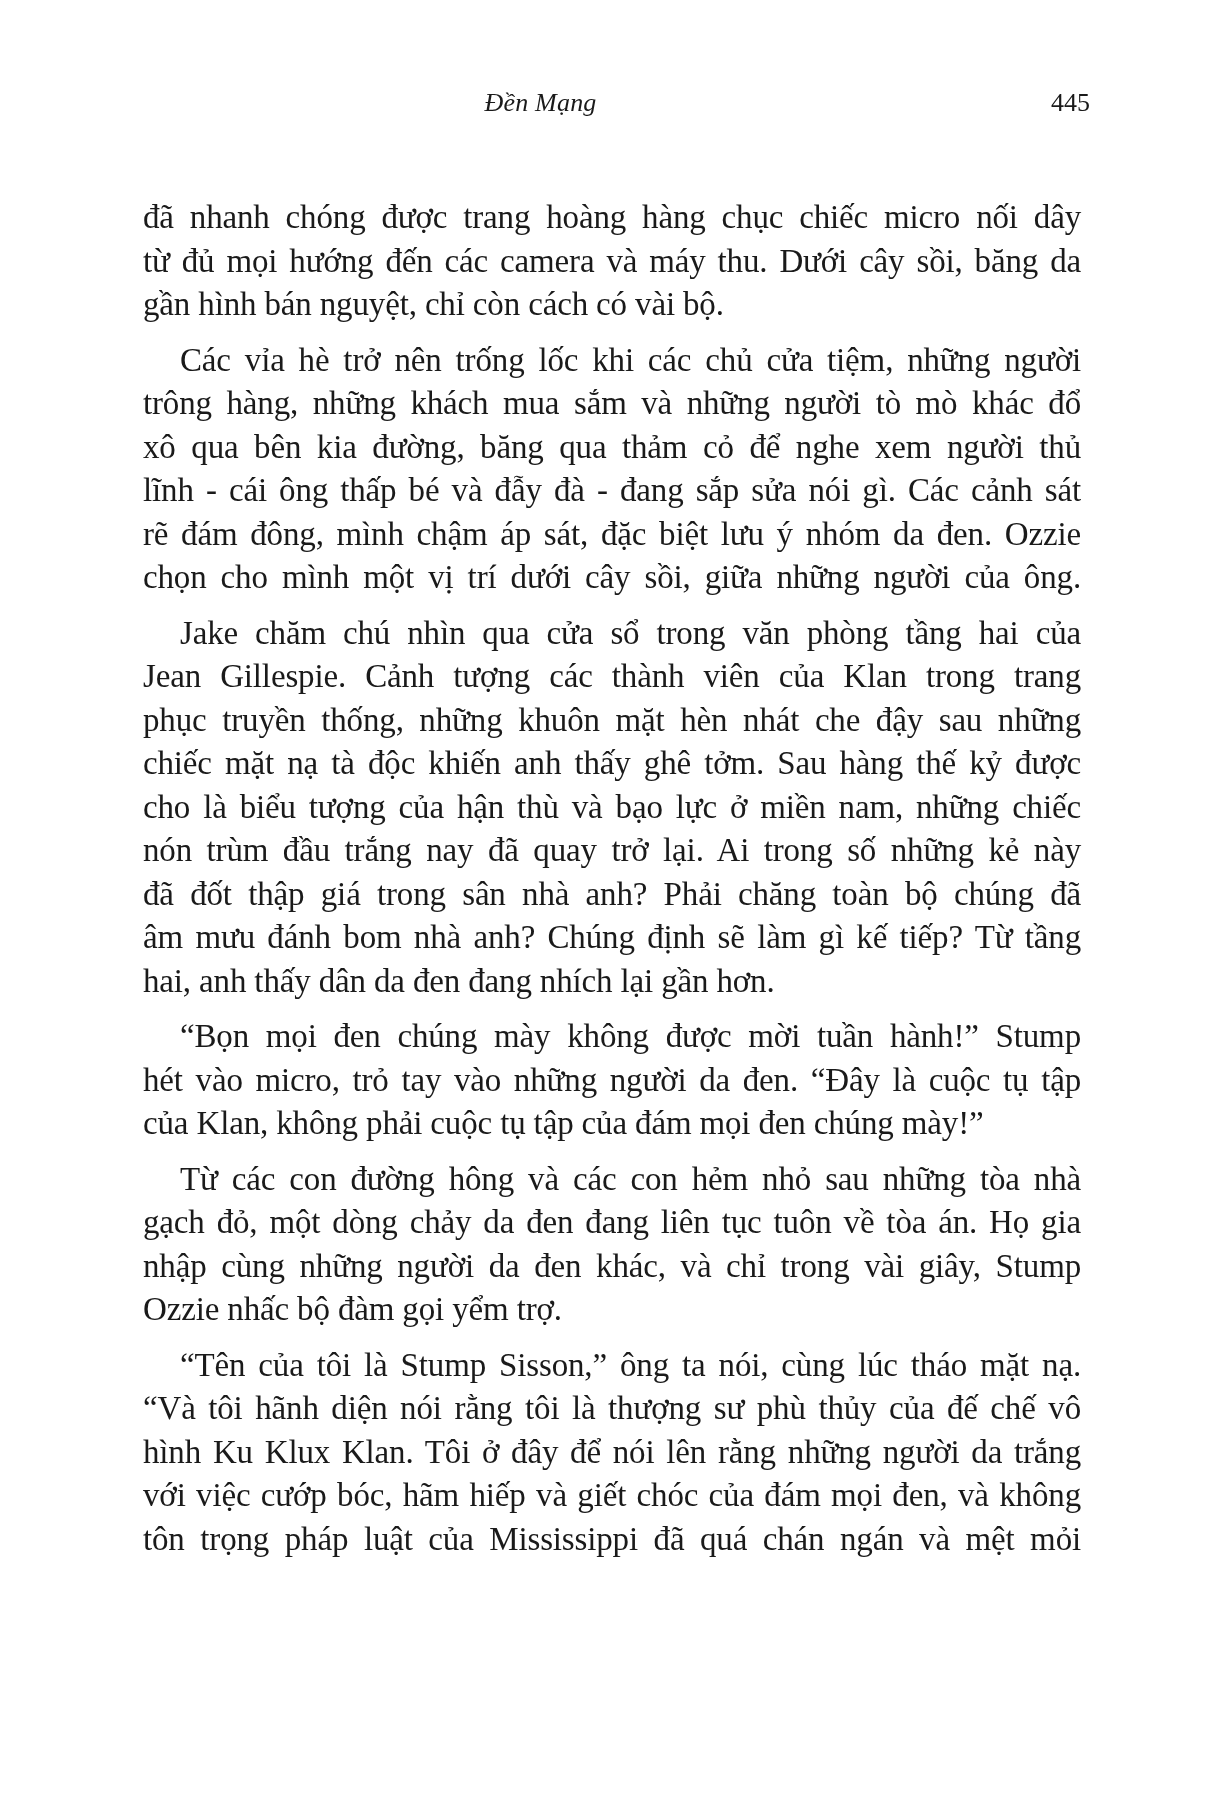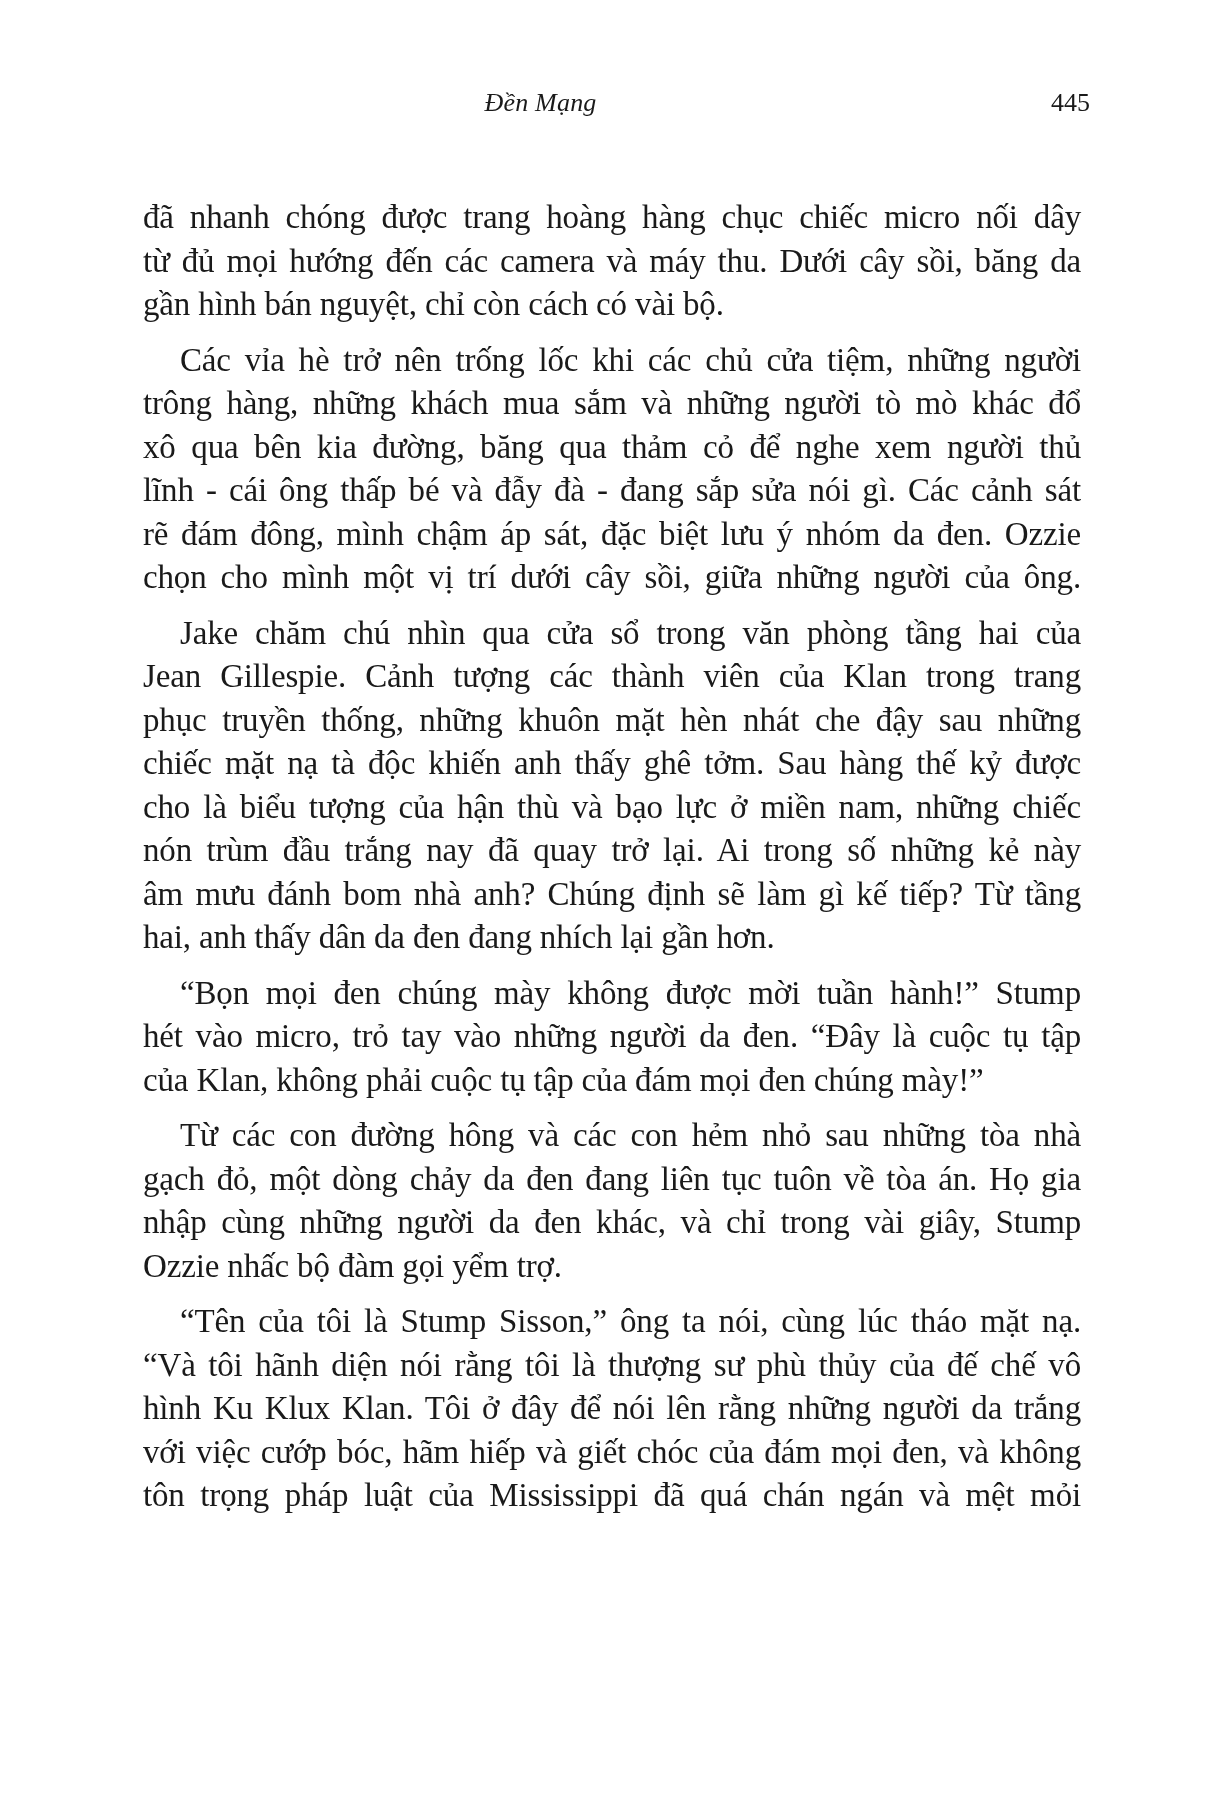--- a/index.html
+++ b/index.html
@@ -91,20 +91,21 @@
     <span class="line">chọn cho mình một vị trí dưới cây sồi, giữa những người của ông.</span>
   </div>
 
   <div class="paragraph">
     <span class="line indent">Jake chăm chú nhìn qua cửa sổ trong văn phòng tầng hai của</span>
     <span class="line">Jean Gillespie. Cảnh tượng các thành viên của Klan trong trang</span>
     <span class="line">phục truyền thống, những khuôn mặt hèn nhát che đậy sau những</span>
     <span class="line">chiếc mặt nạ tà độc khiến anh thấy ghê tởm. Sau hàng thế kỷ được</span>
     <span class="line">cho là biểu tượng của hận thù và bạo lực ở miền nam, những chiếc</span>
     <span class="line">nón trùm đầu trắng nay đã quay trở lại. Ai trong số những kẻ này</span>
+    <span class="line">đã đốt thập giá trong sân nhà anh? Phải chăng toàn bộ chúng đã</span>
     <span class="line">âm mưu đánh bom nhà anh? Chúng định sẽ làm gì kế tiếp? Từ tầng</span>
     <span class="line last">hai, anh thấy dân da đen đang nhích lại gần hơn.</span>
   </div>
 
   <div class="paragraph">
     <span class="line indent">“Bọn mọi đen chúng mày không được mời tuần hành!” Stump</span>
     <span class="line">hét vào micro, trỏ tay vào những người da đen. “Đây là cuộc tụ tập</span>
     <span class="line last">của Klan, không phải cuộc tụ tập của đám mọi đen chúng mày!”</span>
   </div>
 

